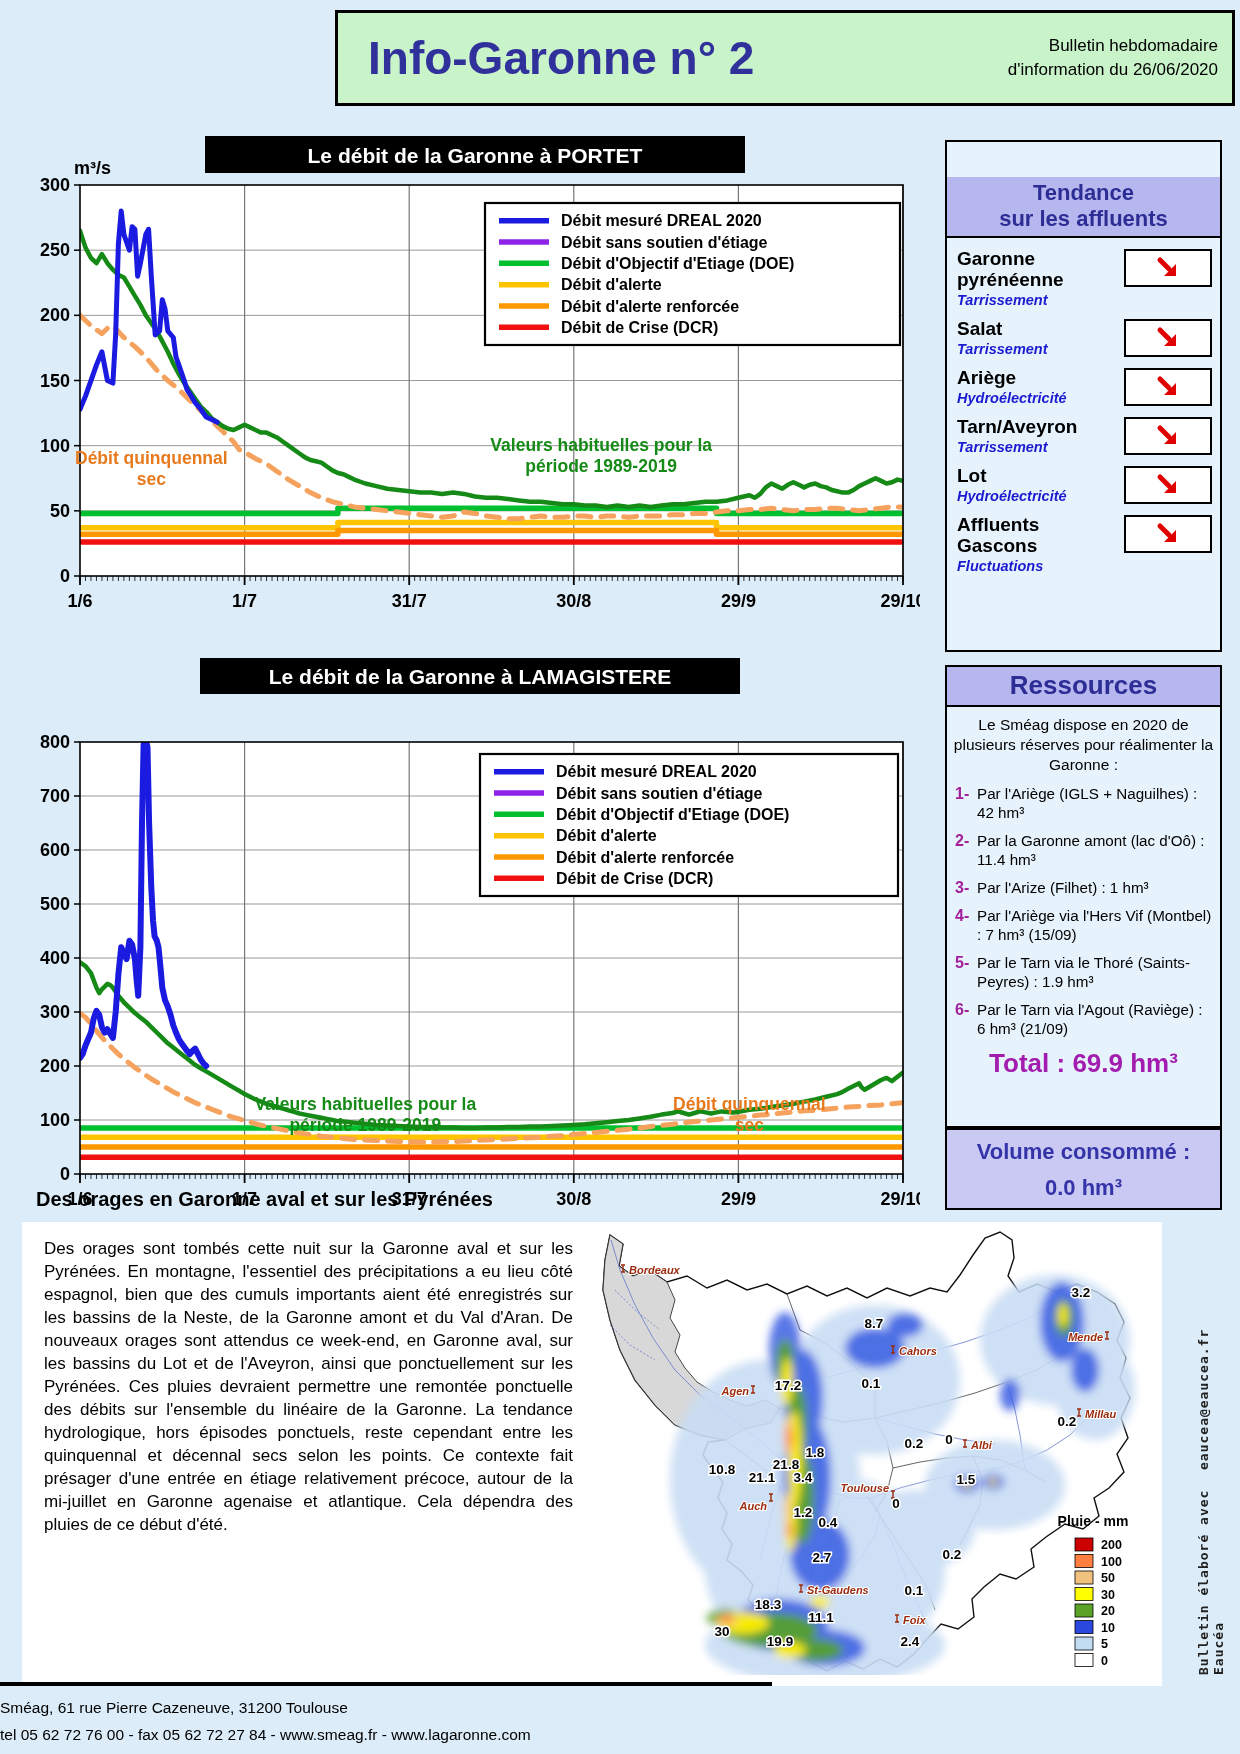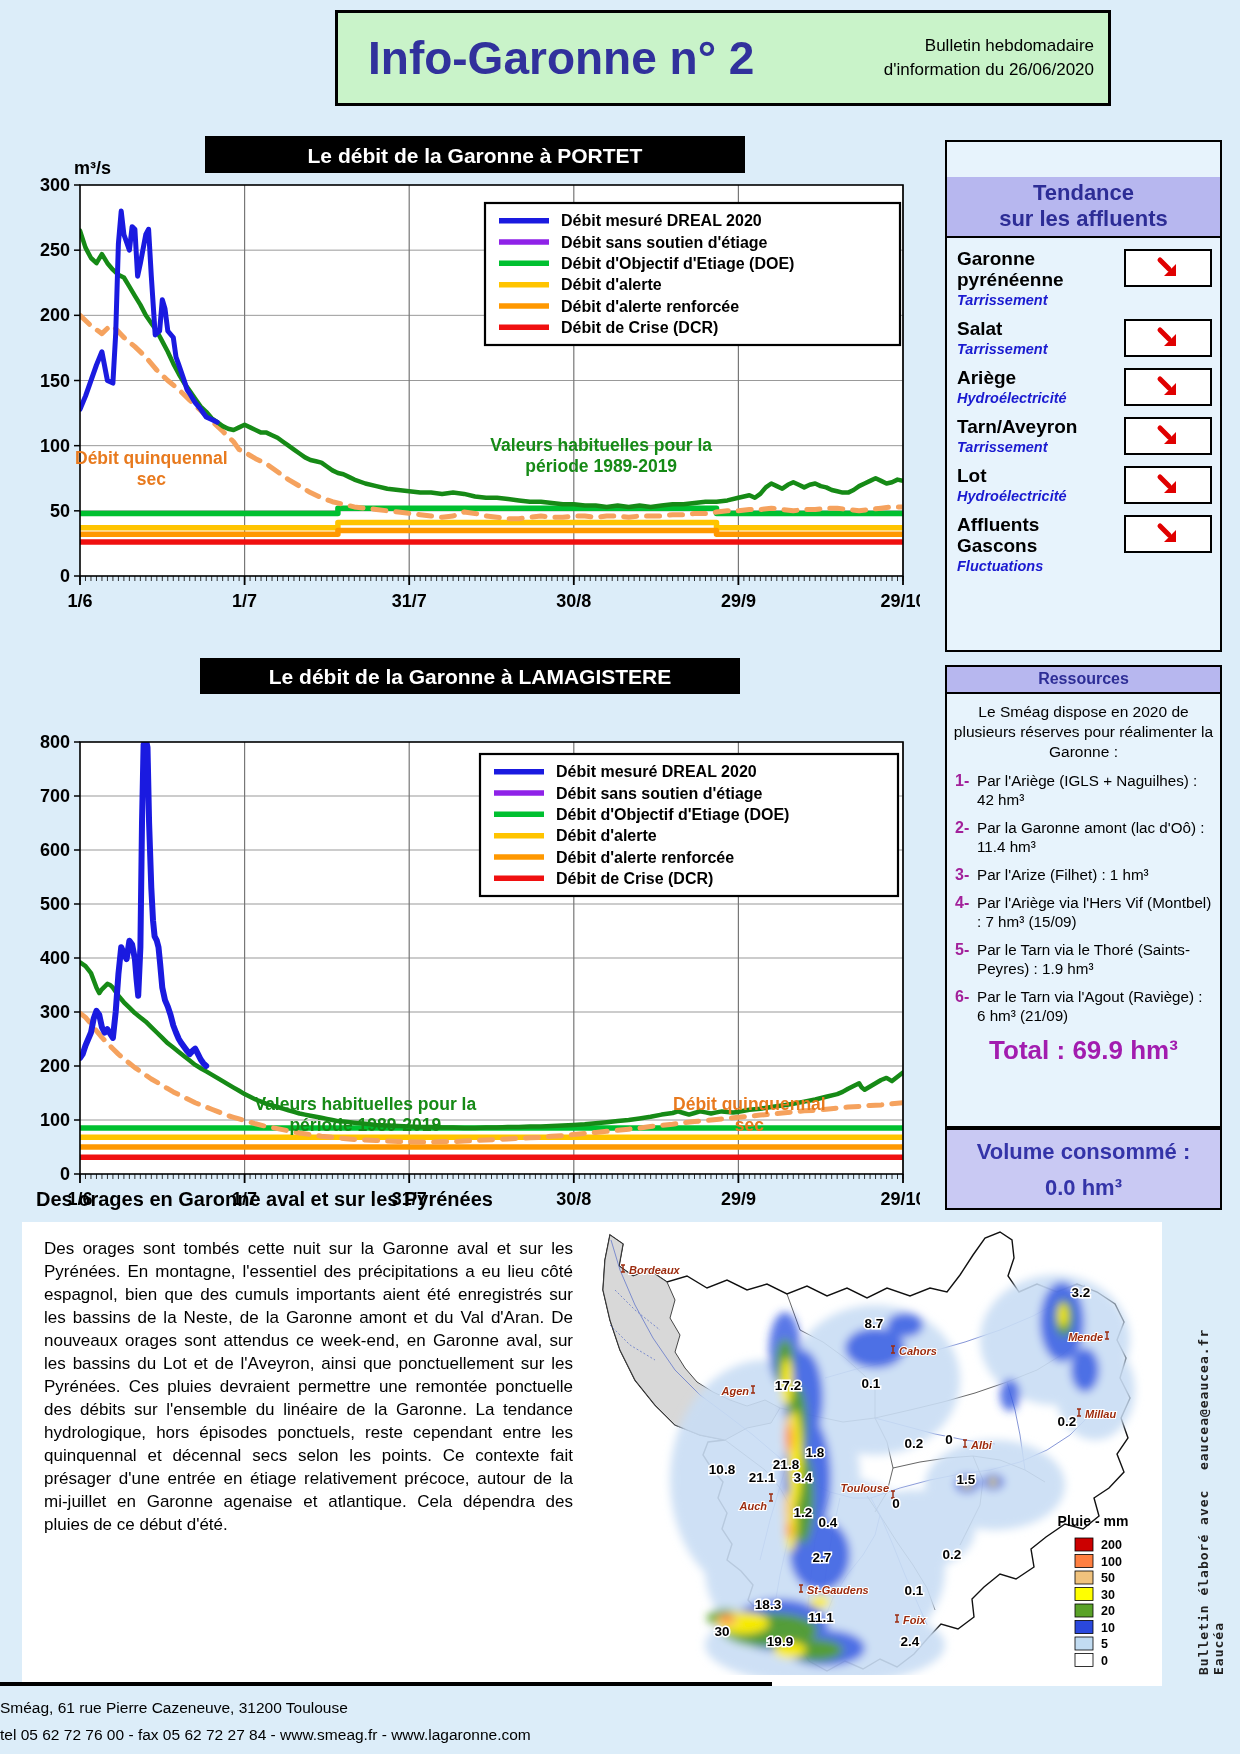--- a/index.html
+++ b/index.html
@@ -7,35 +7,35 @@
   #page{position:relative;width:1240px;height:1754px;background:#dcedf9;overflow:hidden;margin:0 auto;}
   .abs{position:absolute;}
   
   #logo-box{left:30px;top:12px;width:252px;height:92px;background:#fff;display:flex;align-items:center;padding:0 6px;box-sizing:border-box;}
   #logo-blobs{width:62px;height:78px;position:relative;flex:0 0 auto;}
   .blob{position:absolute;border-radius:50% 50% 50% 50%/60% 60% 40% 40%;}
   #logo-text{margin-left:6px;}
   #brand{font-size:44px;font-weight:bold;color:#13929b;letter-spacing:1px;line-height:40px;}
   .logo-sub{font-size:7.5px;letter-spacing:.5px;color:#a98a50;font-weight:bold;line-height:9px;}
   .logo-sub.teal{color:#13929b;}
-  #title-box{left:335px;top:10px;width:776px;height:96px;background:#c9f3c9;border:3px solid #000;box-sizing:border-box;display:flex;align-items:center;}
+  #title-box{left:335px;top:10px;width:900px;height:96px;background:#c9f3c9;border:3px solid #000;box-sizing:border-box;display:flex;align-items:center;}
   #main-title{font-size:46px;font-weight:bold;color:#31319c;margin-left:30px;white-space:nowrap;}
   #bulletin-sub{margin-left:auto;margin-right:14px;text-align:right;font-size:17px;color:#000;line-height:24px;}
   
   .panel{background:#e7f3fc;border:2.5px solid #000;box-sizing:border-box;}
   .panel-head{background:#b7b7ef;border-bottom:2px solid #000;color:#2d2d96;font-weight:bold;text-align:center;padding:3px 0 4px 0;}
   #tendance{left:945px;top:140px;width:277px;height:512px;}
   #tendance .panel-head{font-size:22px;line-height:26px;margin-top:35px;}
   .t-item{display:flex;align-items:flex-start;margin:10px 8px 0 10px;}
   .t-left{flex:1 1 auto;}
   .t-name{font-size:19px;font-weight:bold;color:#000;line-height:21px;}
   .t-status{font-size:14.5px;font-weight:bold;font-style:italic;color:#1a1ad0;margin-top:2px;}
   .t-arrowbox{flex:0 0 auto;width:84px;height:34px;background:#fff;border:2px solid #000;display:flex;align-items:center;justify-content:center;margin-top:1px;}
   #ressources{left:945px;top:665px;width:277px;height:463px;}
-  #ressources .panel-head{font-size:16px;}
+  #ressources .panel-head{font-size:26px;}
   #res-intro{font-size:15.5px;text-align:center;line-height:20px;margin:8px 6px 4px 6px;color:#000;}
   .res-item{display:flex;margin:9px 6px 0 8px;}
   .res-num{flex:0 0 22px;color:#a2209a;font-weight:bold;font-size:16px;line-height:19px;}
   .res-text{flex:1 1 auto;font-size:15.2px;line-height:19px;color:#000;}
   #res-total{margin-top:10px;text-align:center;font-size:26px;font-weight:bold;color:#a21caf;}
   #volume-box{left:945px;top:1128px;width:277px;height:82px;background:#c9c9f3;border:2.5px solid #000;box-sizing:border-box;text-align:center;color:#3434a8;font-weight:bold;font-size:22px;line-height:36px;padding-top:4px;}
   
   .chart{left:30px;width:890px;}
   #chart0{top:128px;height:500px;}
   #chart1{top:650px;height:560px;}

